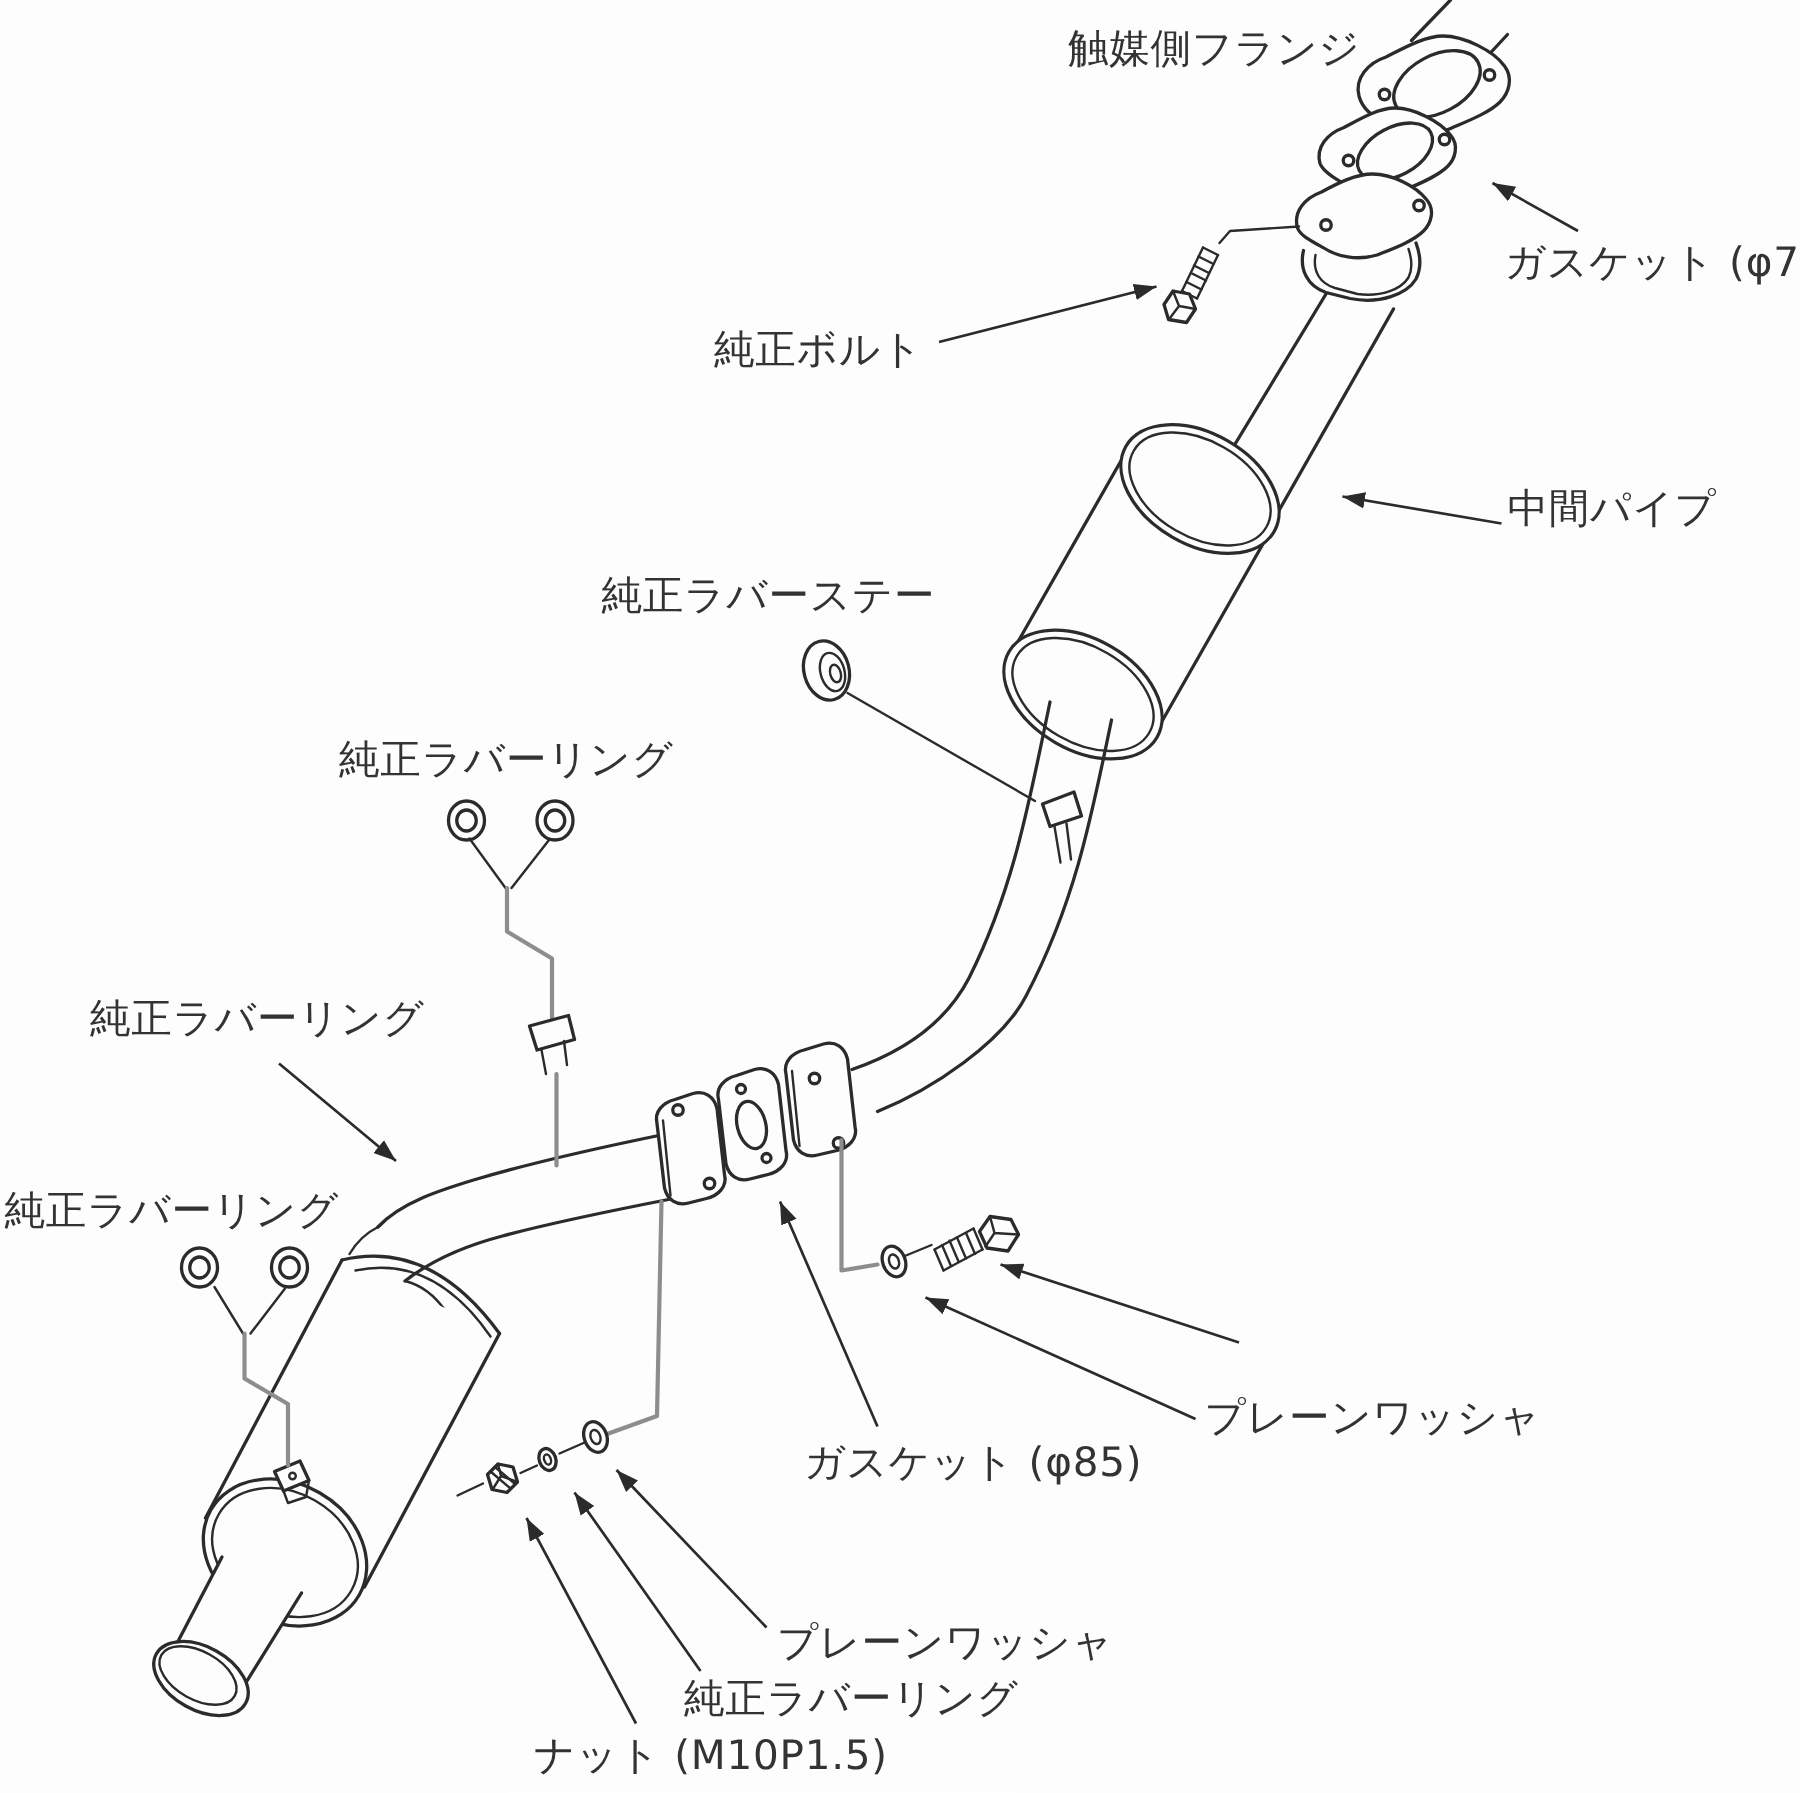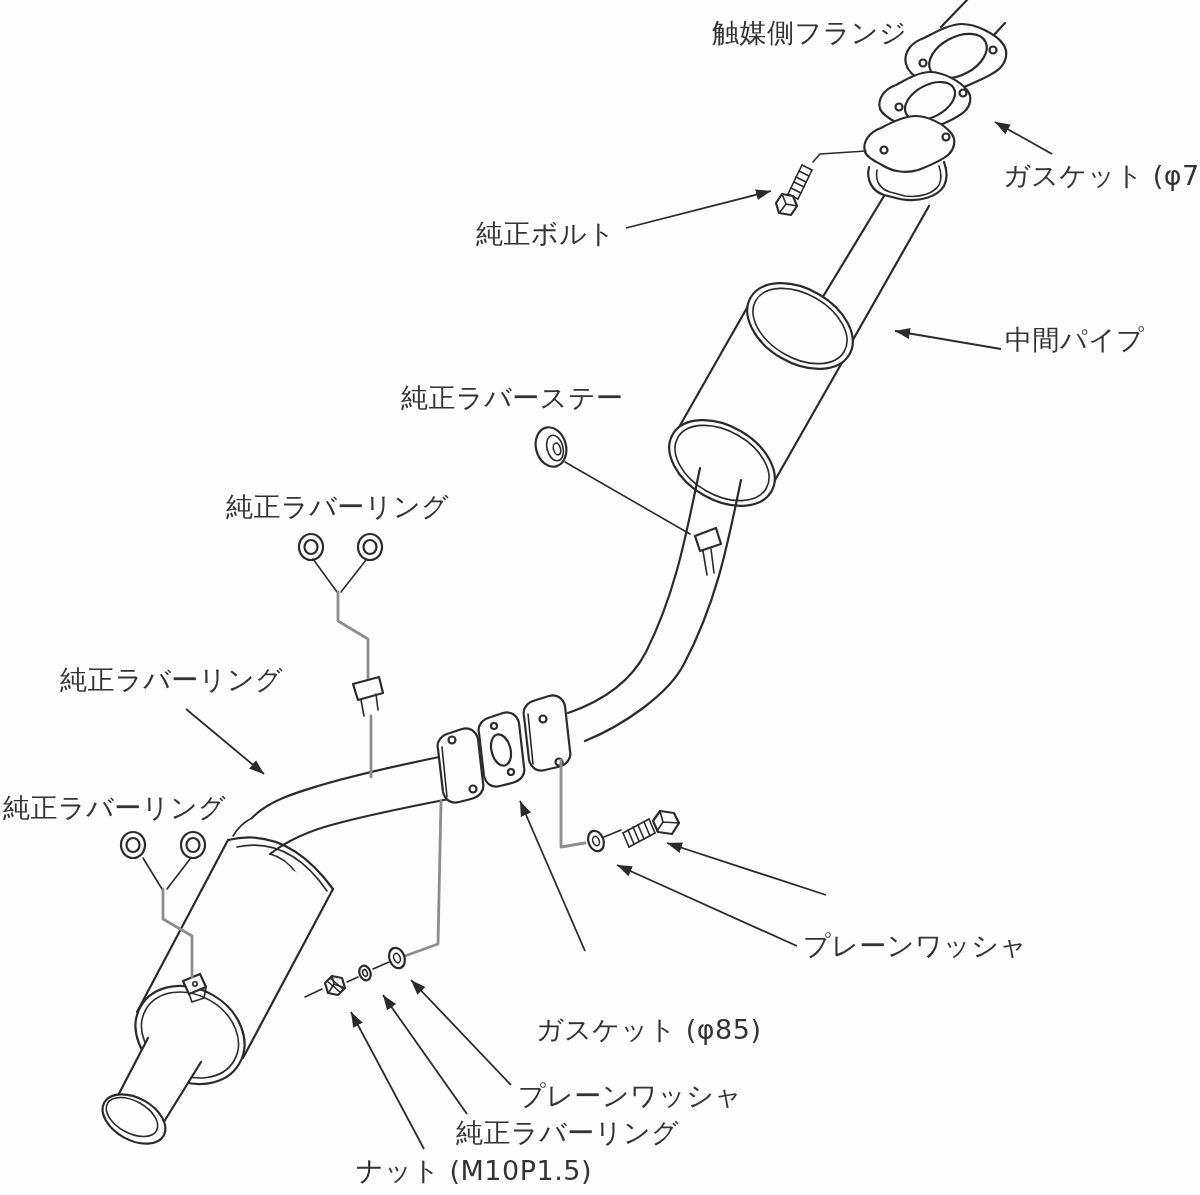--- a/index.html
+++ b/index.html
@@ -229,18 +229,18 @@
 
   <div class="lbl" style="left:712px;top:18px">触媒側フランジ</div>
   <div class="lbl" style="left:1003px;top:161px">ガスケット (φ75)</div>
   <div class="lbl" style="left:476px;top:219px">純正ボルト</div>
   <div class="lbl" style="left:1005px;top:325px">中間パイプ</div>
   <div class="lbl" style="left:401px;top:383px">純正ラバーステー</div>
   <div class="lbl" style="left:226px;top:492px">純正ラバーリング</div>
   <div class="lbl" style="left:60px;top:665px">純正ラバーリング</div>
   <div class="lbl" style="left:3px;top:793px">純正ラバーリング</div>
   <div class="lbl" style="left:803px;top:931px">プレーンワッシャ</div>
-  <div class="lbl" style="left:536px;top:1015px">ガスケット (φ85)</div>
+  <div class="lbl" style="left:536px;top:961px">ガスケット (φ85)</div>
   <div class="lbl" style="left:518px;top:1081px">プレーンワッシャ</div>
   <div class="lbl" style="left:456px;top:1118px">純正ラバーリング</div>
   <div class="lbl" style="left:356px;top:1156px">ナット (M10P1.5)</div>
 
 </div>
 
 </body></html>

